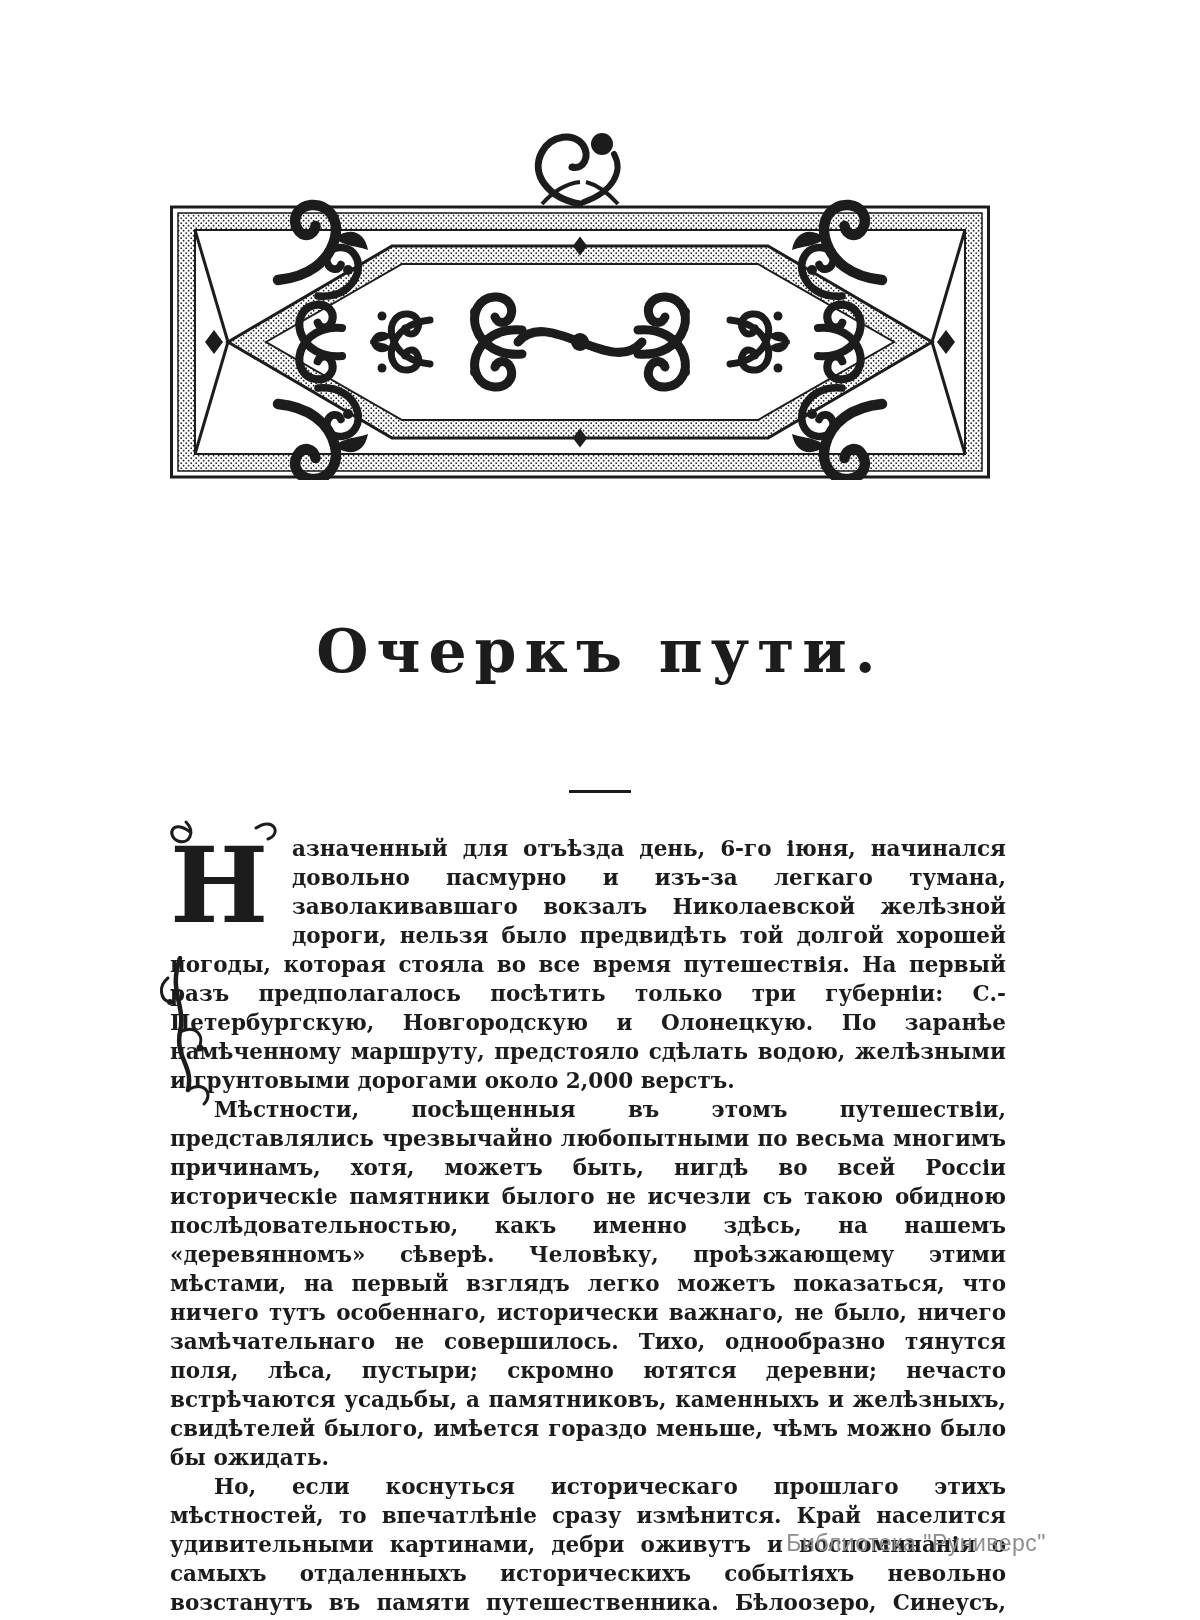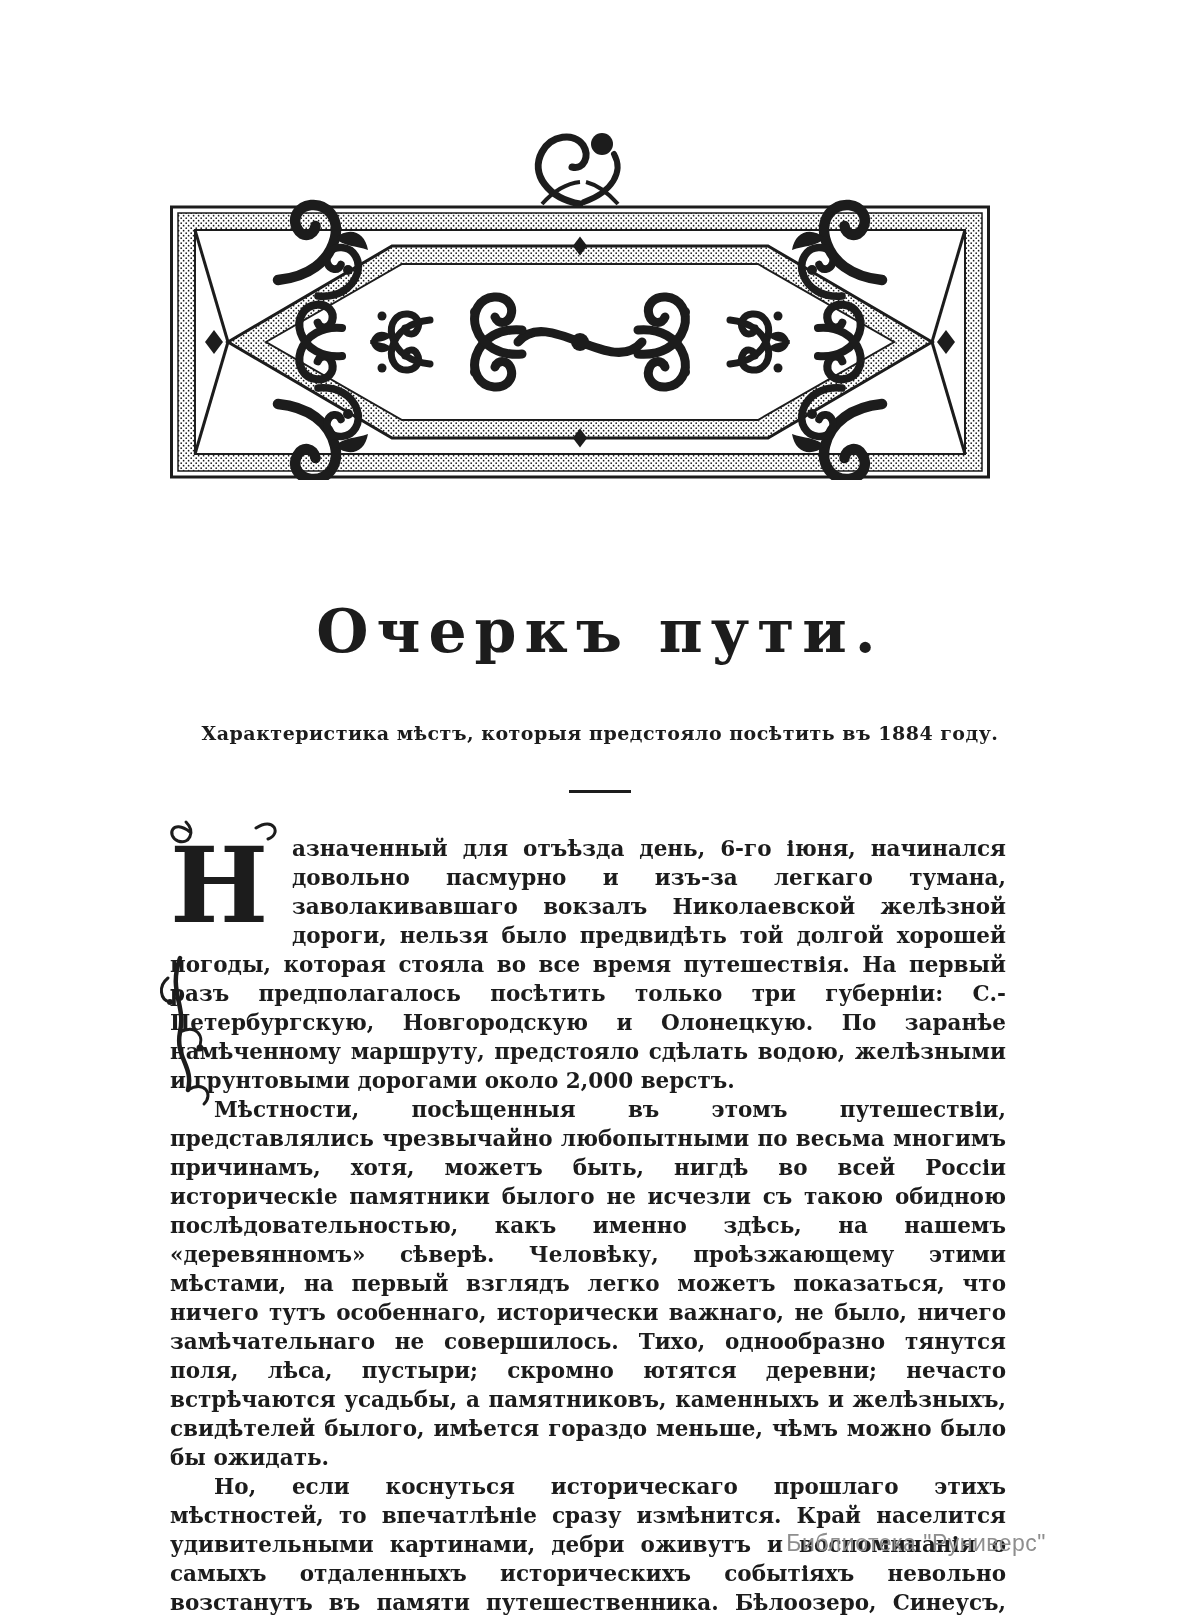--- a/index.html
+++ b/index.html
@@ -19,21 +19,21 @@
   .headpiece {
     position: absolute;
     left: 170px;
     top: 122px;
     width: 820px;
     height: 358px;
   }
   .headpiece svg { display: block; width: 820px; height: 358px; }
   .title {
     position: absolute;
-    top: 596px;
+    top: 616px;
     left: 0;
     width: 100%;
     margin: 0;
     text-align: center;
     font-size: 60px;
     font-weight: bold;
     letter-spacing: 8px;
     font-family: "DejaVu Serif", serif;
   }
   .subtitle {
@@ -184,21 +184,20 @@
 
       <use href="#diam" transform="translate(44,220)"></use>
       <use href="#diam" transform="translate(776,220)"></use>
       <use href="#diam" transform="translate(410,124) scale(0.8)"></use>
       <use href="#diam" transform="translate(410,316) scale(0.8)"></use>
     </svg>
   </div>
 
   <h1 class="title">Очеркъ пути.</h1>
 
-  <p class="subtitle">Характеристика мѣстъ, которыя предстояло посѣтить въ 1884 году.</p>
 
   <div class="divider"></div>
 
   <div class="body-block">
 
     <p class="para first">
       <span class="dropcap">
         <svg class="dropcap-flourish" viewBox="0 0 140 300" aria-hidden="true">
           <g fill="none" stroke="#1c1c1c" stroke-linecap="round">
             <path d="M34,24 C16,10 10,28 22,33 C33,37 40,24 30,14" stroke-width="3"></path>

